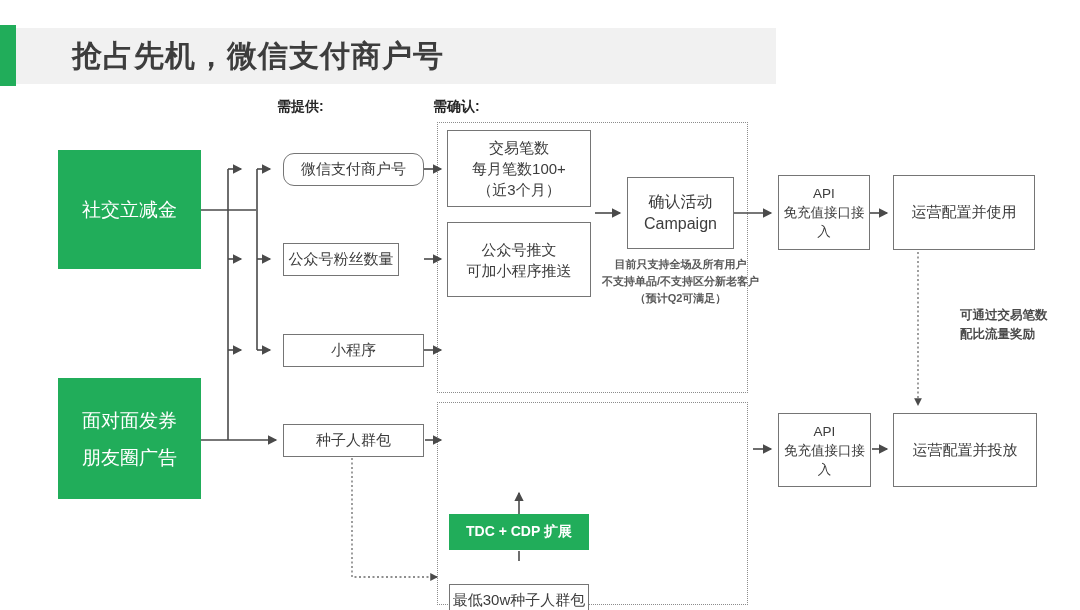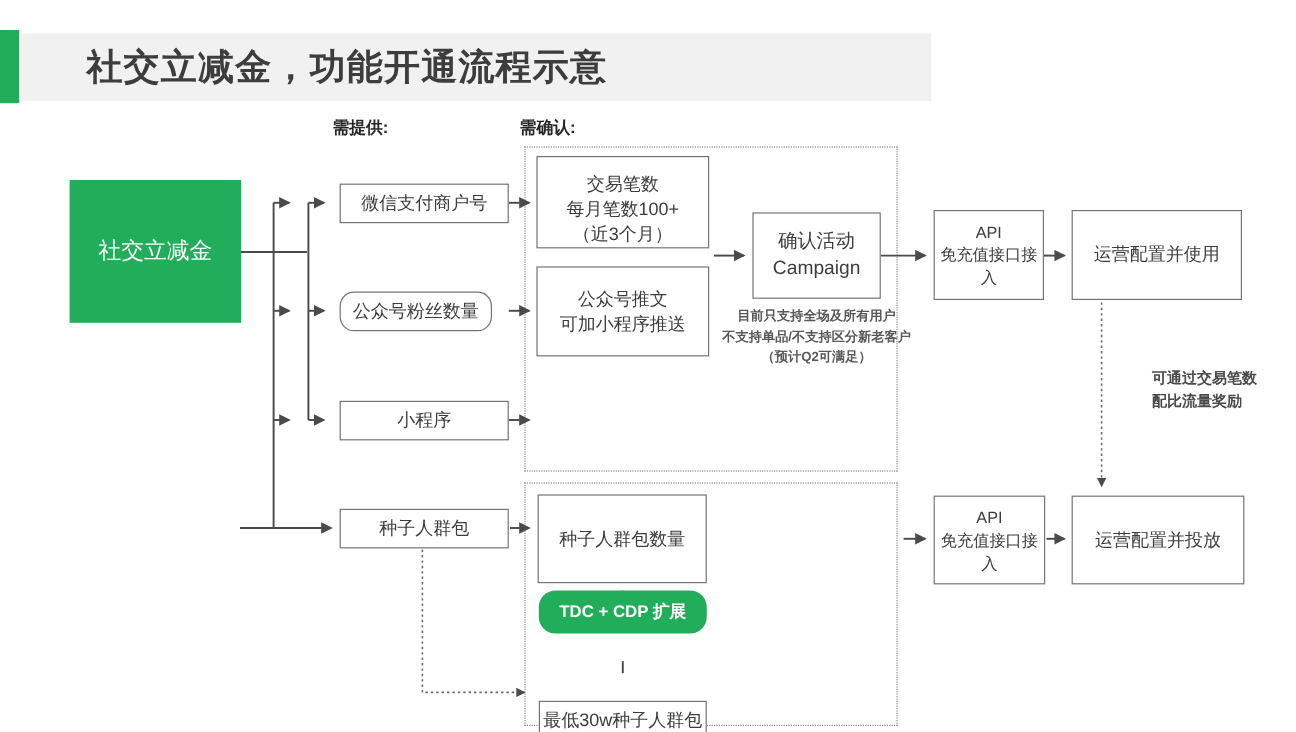--- a/index.html
+++ b/index.html
@@ -27,21 +27,21 @@
   .minpack{font-size:15px;margin-top:23px;}
   svg{position:absolute;left:0;top:0;}
 </style>
 </head>
 <body>
 
 <div class="stage">
 
   <div class="abs title-accent"></div>
   <div class="abs title-band">
-    <span class="title-text">社交立减金，功能开通流程示意</span>
+    <span class="title-text">抢占先机，微信支付商户号</span>
   </div>
 
   <div class="abs sec-label" style="left:277px;top:98px;">需提供:</div>
   <div class="abs sec-label" style="left:433px;top:98px;">需确认:</div>
 
   <div class="abs dotted-rect" style="left:437px;top:122px;width:311px;height:271px;"></div>
   <div class="abs dotted-rect" style="left:437px;top:402px;width:311px;height:203px;"></div>
 
   <svg width="1080" height="610">
     <defs>
@@ -74,27 +74,30 @@
     </g>
     <g stroke="#6a6a6a" stroke-width="1.3" fill="none" stroke-dasharray="2,2.5">
       <path d="M352,458 V577 H437" marker-end="url(#ar)"></path>
       <path d="M918,252 V405" marker-end="url(#ar)"></path>
     </g>
   </svg>
 
   <div class="abs box green-box src" style="left:58px;top:150px;width:143px;height:119px;">
       <span>社交立减金</span>
     </div>
+  <div class="abs box green-box src" style="left:58px;top:378px;width:143px;height:121px;">
+      <span>面对面发券<br>朋友圈广告</span>
+    </div>
 
-  <div class="abs box provide" style="left:283px;top:153px;width:141px;height:33px;">微信支付商户号</div>
-  <div class="abs box provide" style="left:283px;top:243px;width:127px;height:33px;border-radius:12px;">公众号粉丝数量</div>
+  <div class="abs box provide" style="left:283px;top:153px;width:141px;height:33px;border-radius:11px;">微信支付商户号</div>
+  <div class="abs box provide" style="left:283px;top:243px;width:116px;height:33px;">公众号粉丝数量</div>
   <div class="abs box provide" style="left:283px;top:334px;width:141px;height:33px;">小程序</div>
   <div class="abs box provide" style="left:283px;top:424px;width:141px;height:33px;">种子人群包</div>
 
-  <div class="abs box confirm" style="left:447px;top:130px;width:144px;height:77px;justify-content:flex-end;">
+  <div class="abs box confirm" style="left:447px;top:130px;width:144px;height:77px;">
       <span>交易笔数<br>每月笔数100+<br>（近3个月）</span>
     </div>
   <div class="abs box confirm" style="left:447px;top:222px;width:144px;height:75px;">
       <span>公众号推文<br>可加小程序推送</span>
     </div>
 
   <div class="abs box campaign" style="left:627px;top:177px;width:107px;height:72px;">
       <span>确认活动<br>Campaign</span>
     </div>
   <div class="abs note" style="left:578px;top:256px;width:205px;"><span>目前只支持全场及所有用户<br>不支持单品/不支持区分新老客户<br>（预计Q2可满足）</span></div>
@@ -104,17 +107,16 @@
     </div>
   <div class="abs box ops" style="left:893px;top:175px;width:142px;height:75px;">运营配置并使用</div>
 
   <div class="abs traffic" style="left:960px;top:306px;width:120px;"><span>可通过交易笔数<br>配比流量奖励</span></div>
 
   <div class="abs box api" style="left:778px;top:413px;width:93px;height:74px;">
       <span>API<br>免充值接口接<br>入</span>
     </div>
   <div class="abs box ops" style="left:893px;top:413px;width:144px;height:74px;">运营配置并投放</div>
 
-  <div class="abs box ops" style="left:448px;top:412px;width:141px;height:74px;">种子人群包数量</div>
-  <div class="abs box green-box tdc" style="left:449px;top:492px;width:140px;height:36px;border-radius:14px;">TDC + CDP 扩展</div>
+  <div class="abs box green-box tdc" style="left:449px;top:514px;width:140px;height:36px;">TDC + CDP 扩展</div>
   <div class="abs box minpack" style="left:449px;top:561px;width:140px;height:32px;">最低30w种子人群包</div>
 
 </div>
 
 </body></html>

